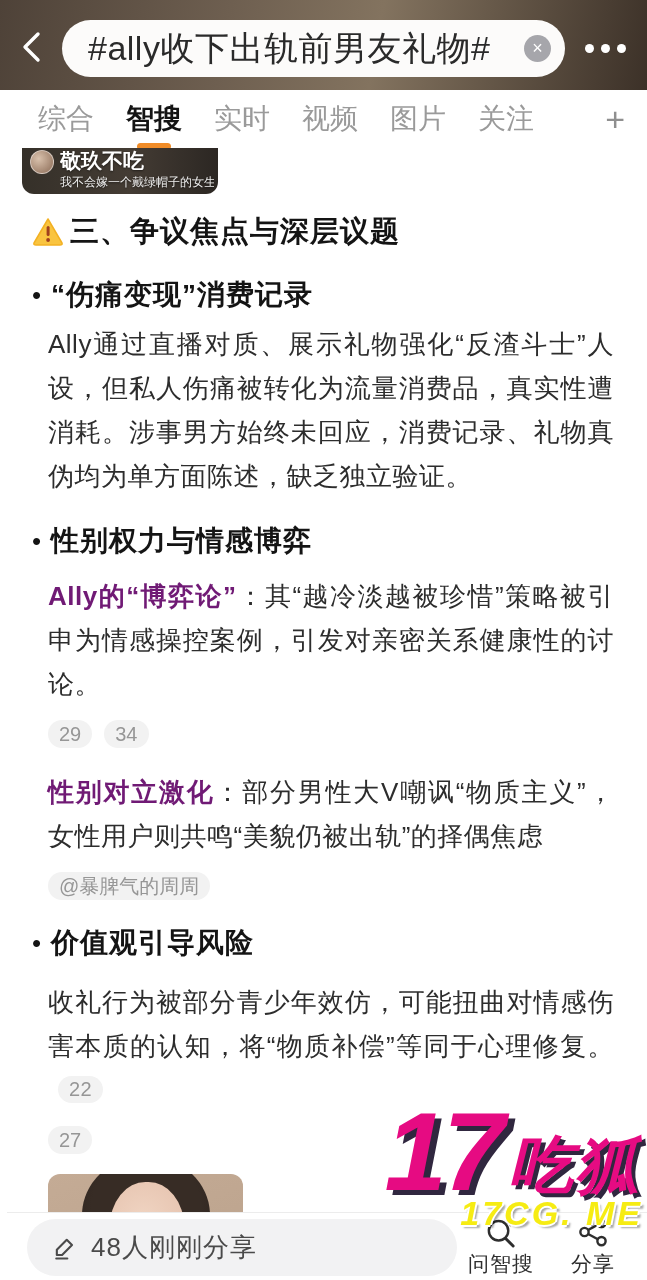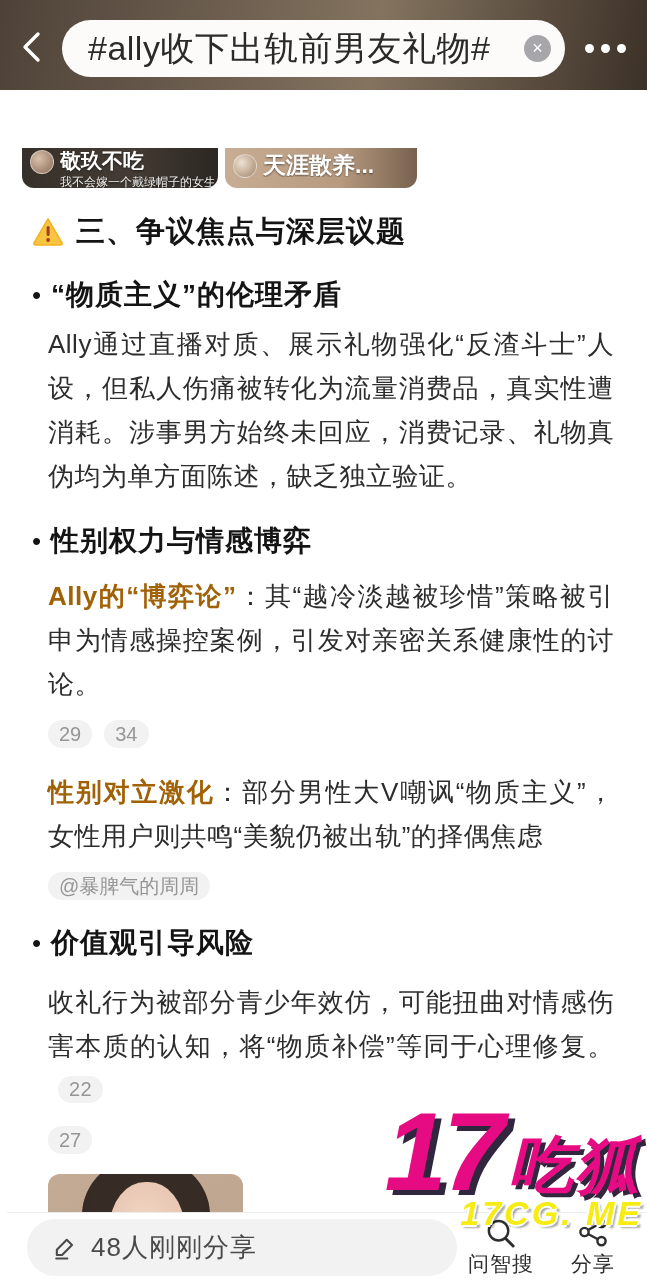--- a/index.html
+++ b/index.html
@@ -33,46 +33,46 @@
          color:#9a9a9a; cursor:pointer; text-align:center; }
   .tab.active { color:#141414; font-weight:bold; }
   .tab .underline { display:none; }
   .tab.active .underline { display:block; position:absolute; left:50%; margin-left:-17px;
          bottom:-6px; width:34px; height:7px; border-radius:4px; background:#f08c28; }
   .tab-plus { margin-left:auto; font-size:34px; color:#8f8f8f; font-weight:300;
               background:none; border:none; cursor:pointer; }
 
   
   .thumb-strip { position:absolute; left:0; top:148px; width:647px; height:40px; }
-  .thumb-card { position:absolute; top:0; height:40px; border-radius:0 0 12px 12px;
+  .thumb-card { position:absolute; top:0; height:46px; border-radius:0 0 12px 12px;
                 overflow:hidden; cursor:pointer; }
   .thumb-card.dark { left:22px; width:196px;
                 background:linear-gradient(90deg,#353029 0%,#443c34 55%,#2c2723 100%); }
   .thumb-card.tan  { left:225px; width:192px;
                 background:linear-gradient(90deg,#c7ad93 0%,#b79a7f 60%,#77614e 100%); }
   .thumb-inner { position:absolute; left:8px; top:2px; right:4px; display:flex; align-items:flex-start; gap:6px; }
   .thumb-avatar { width:24px; height:24px; border-radius:50%; flex:none;
                   background:radial-gradient(circle at 35% 35%,#d9c1ac,#8a6a55); border:1px solid rgba(255,255,255,.5); }
   .thumb-texts { overflow:hidden; }
   .thumb-title { font-size:21px; font-weight:bold; color:#ffffff; line-height:22px;
                  white-space:nowrap; text-shadow:0 1px 2px rgba(0,0,0,.5); }
   .thumb-sub { font-size:12px; color:rgba(255,255,255,.92); line-height:14px; white-space:nowrap;
                text-shadow:0 1px 2px rgba(0,0,0,.6); }
 
   
   .content { position:absolute; left:0; top:188px; width:647px; height:1024px;
              padding:24px 36px 0 32px; overflow:hidden; }
-  .section-head { display:flex; align-items:center; gap:12px; }
+  .section-head { display:flex; align-items:center; gap:6px; }
   .section-head h2 { font-size:29px; color:#141414; letter-spacing:1px; }
   .bullet-head { display:flex; align-items:baseline; gap:10px; margin-top:24px; }
   .bullet-dot { font-size:26px; color:#141414; line-height:30px; }
   .bullet-head h3 { font-size:28px; color:#141414; letter-spacing:1px; }
   p.para { margin:8px 0 0 16px; width:566px; font-size:26px; line-height:44px;
            color:#2d2d2d; letter-spacing:.5px; text-align:justify; }
-  p.para strong { color:#a16207; }
+  p.para strong { color:#701a75; }
   .chip-row { margin:14px 0 0 16px; display:flex; gap:12px; }
   .chip { display:inline-flex; align-items:center; height:28px; padding:0 11px;
           background:#f2f2f2; border-radius:15px; font-size:20px; color:#969696; cursor:pointer; }
   .chip.inline { vertical-align:3px; margin-left:10px; height:27px; }
 
   
   .video-card { position:relative; margin:20px 0 0 16px; width:195px; height:190px;
                 border-radius:12px; overflow:hidden; cursor:pointer;
                 background:linear-gradient(160deg,#c4ab95 0%,#bda48e 55%,#a98f7b 100%); }
   .vc-hair { position:absolute; left:34px; top:-18px; width:128px; height:118px;
@@ -121,55 +121,68 @@
       <span class="search-text">#ally收下出轨前男友礼物#</span>
       <button class="clear-btn">×</button>
     </div>
     <button class="more-btn">
         <i></i>
         <i></i>
         <i></i>
       </button>
   </header>
 
+  <nav class="tabbar">
+    <div class="tab">
+      <span>综合</span>
+    </div>
+    <div class="tab active">
+      <span>智搜</span><span class="underline"></span>
+    </div>
+    <div class="tab">
+      <span>实时</span>
+    </div>
+    <div class="tab">
+      <span>视频</span>
+    </div>
+    <div class="tab">
+      <span>图片</span>
+    </div>
+    <div class="tab">
+      <span>关注</span>
+    </div>
+    <button class="tab-plus">+</button>
+  </nav>
 
   <div class="thumb-strip">
     <div class="thumb-card dark">
       <div class="thumb-inner">
         <span class="thumb-avatar"></span>
         <span class="thumb-texts">
           <span class="thumb-title">敬玖不吃</span>
           <span class="thumb-sub">我不会嫁一个戴绿帽子的女生</span>
         </span>
       </div>
     </div>
-    <div class="thumb-card tan">
-      <div class="thumb-inner" style="top:6px;">
-        <span class="thumb-avatar" style="background:radial-gradient(circle at 35% 35%,#efe2d2,#a08268);"></span>
-        <span class="thumb-texts">
-          <span class="thumb-title" style="font-size:23px;">天涯散养...</span>
-        </span>
-      </div>
-    </div>
   </div>
 
   <main class="content">
 
     <div class="section-head">
       <svg width="32" height="30" viewBox="0 0 32 30">
         <path d="M16 2 L30 26 Q30.8 28 28 28 L4 28 Q1.2 28 2 26 Z" fill="#f9c440" stroke="#f3b123" stroke-width="1.5" stroke-linejoin="round"></path>
         <rect x="14.6" y="9" width="3" height="10" rx="1.5" fill="#a0401e"></rect>
         <circle cx="16.1" cy="23" r="1.9" fill="#a0401e"></circle>
       </svg>
       <h2>三、争议焦点与深层议题</h2>
     </div>
 
     <div class="bullet-head">
       <span class="bullet-dot">•</span>
-      <h3>“物质主义”的伦理矛盾</h3>
+      <h3>“伤痛变现”消费记录</h3>
     </div>
     <p class="para">Ally通过直播对质、展示礼物强化“反渣斗士”人设，但私人伤痛被转化为流量消费品，真实性遭消耗。涉事男方始终未回应，消费记录、礼物真伪均为单方面陈述，缺乏独立验证。</p>
 
     <div class="bullet-head">
       <span class="bullet-dot">•</span>
       <h3>性别权力与情感博弈</h3>
     </div>
     <p class="para" style="margin-top:14px;"><strong>Ally的“博弈论”</strong><span>：其“越冷淡越被珍惜”策略被引申为情感操控案例，引发对亲密关系健康性的讨论。</span></p>
     <div class="chip-row">
       <span class="chip">29</span>

